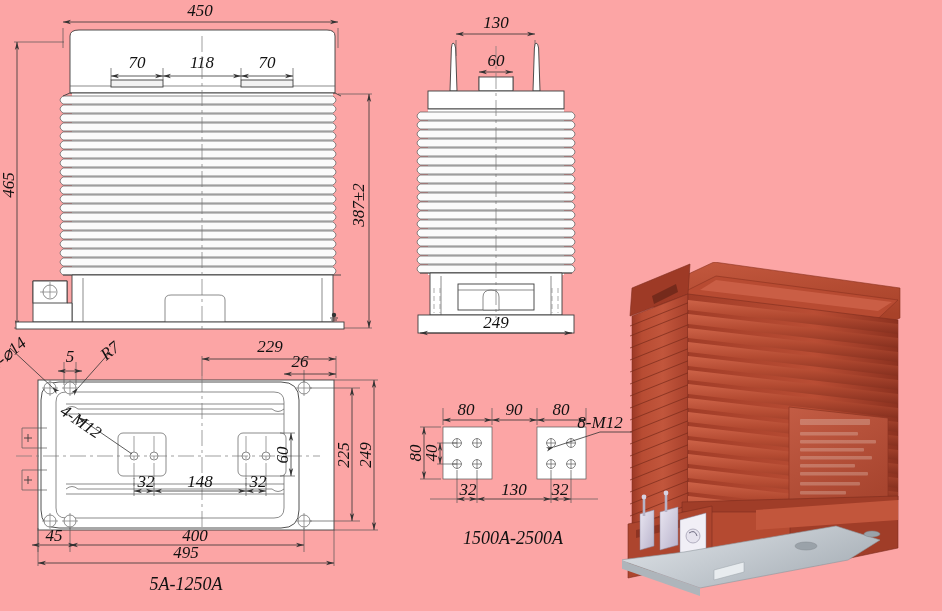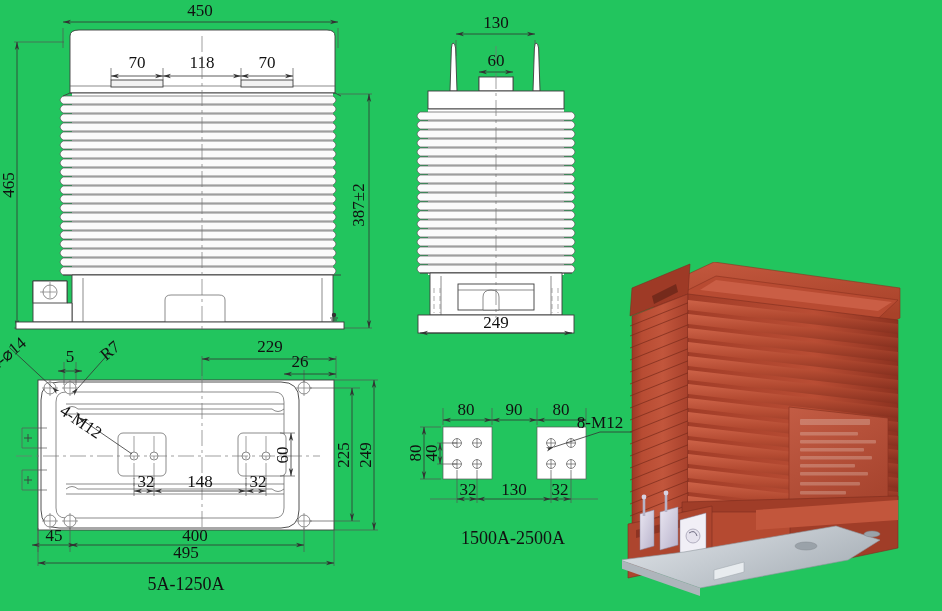--- a/index.html
+++ b/index.html
@@ -12,21 +12,22 @@
     width: 942px;
     height: 611px;
     overflow: hidden;
     font-family: "Liberation Serif", "DejaVu Serif", serif;
     color: #1a1a1a;
   }
   #sheet {
     position: relative;
     width: 942px;
     height: 611px;
-    background: #22c55e;
+    background: #fca5a5;
+    font-style: italic;
   }
   #sheet svg {
     position: absolute;
     left: 0;
     top: 0;
   }
   .dimtext {
     font-family: "Liberation Serif", "DejaVu Serif", serif;
     font-size: 17px;
     fill: #111111;

